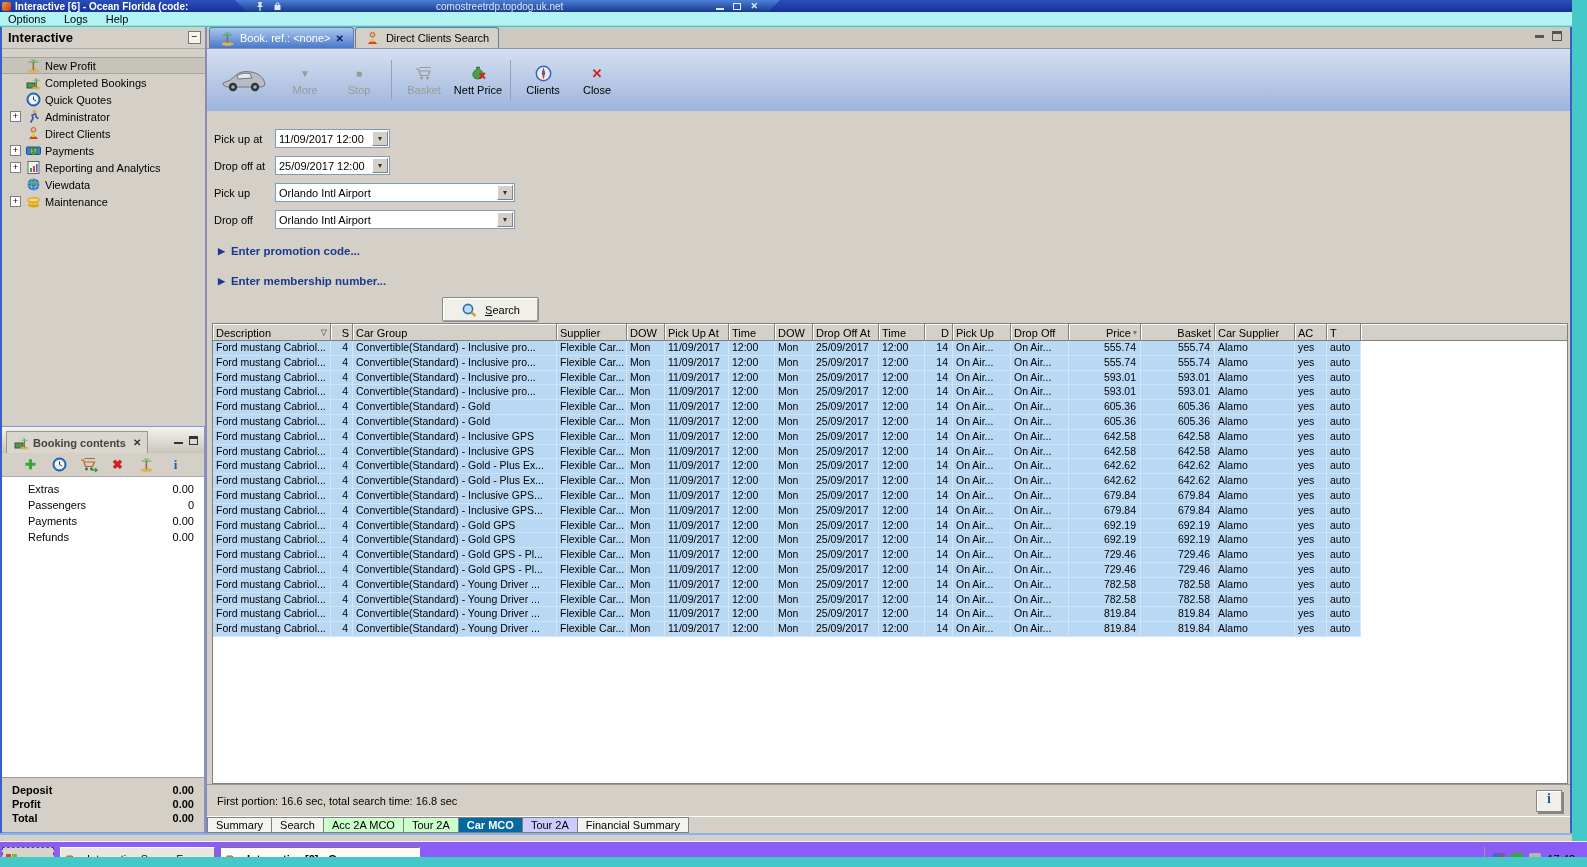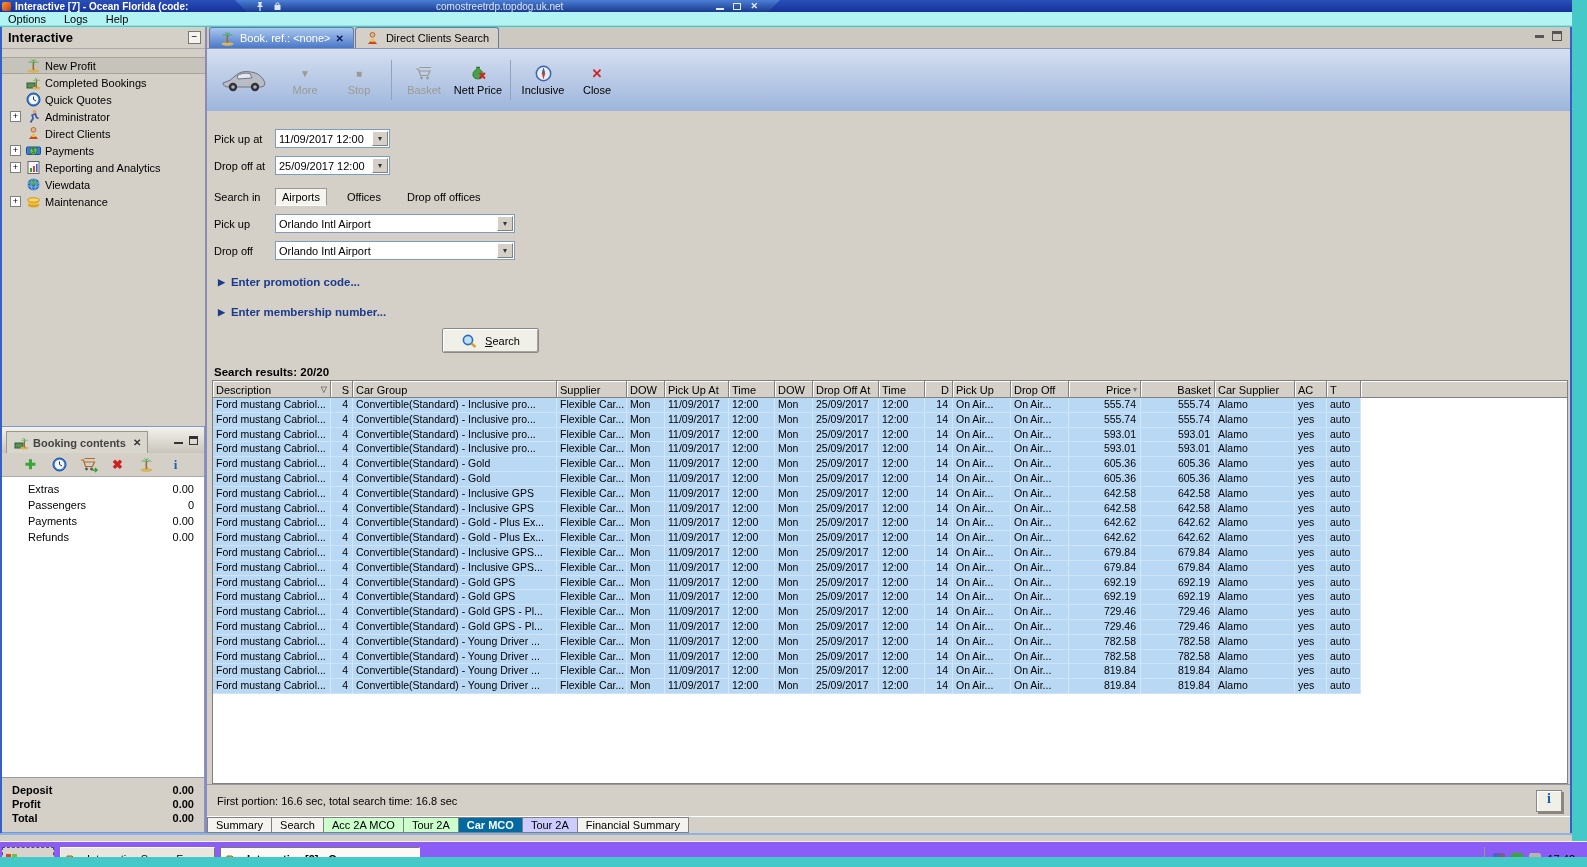--- a/index.html
+++ b/index.html
@@ -134,21 +134,21 @@
 
   svg{display:block;}
 </style>
 </head>
 <body>
 
 <div class="screen">
 
   <div class="titlebar">
     <span class="app-icon"></span>
-    <span class="titlebar-text">Interactive [7] - Ocean Florida (code:</span>
+    <span class="titlebar-text">Interactive [6] - Ocean Florida (code:</span>
   </div>
   <div class="rdpbar">
     <span class="rdp-pin">
         <svg width="10" height="11" viewBox="0 0 10 11">
           <path d="M3 1 H7 L6.2 4 L8 6 H2 L3.8 4 Z" fill="#dce6f4"></path>
           <path d="M5 6 V10" stroke="#dce6f4" stroke-width="1.2"></path>
         </svg>
       </span>
     <span class="rdp-lock">
         <svg width="9" height="10" viewBox="0 0 9 10">
@@ -453,21 +453,21 @@
             </div>
             <div class="hsep"></div>
             <div class="hbtn">
               <div class="hicon">
                 <svg width="17" height="17" viewBox="0 0 17 17">
                   <circle cx="8.5" cy="8.5" r="7.2" fill="#e8edf6" stroke="#3a66b0" stroke-width="1.5"></circle>
                   <path d="M8.5 2.5 L10.2 8.5 L8.5 14.5 L6.8 8.5 Z" fill="#d43a2a"></path>
                   <path d="M8.5 2.5 L10.2 8.5 H6.8 Z" fill="#3a66b0"></path>
                 </svg>
               </div>
-              <div class="hlabel">Inclusive</div>
+              <div class="hlabel">Clients</div>
             </div>
             <div class="hbtn">
               <div class="hicon" style="color: rgb(204, 34, 34); font-size: 13px; font-weight: bold;">✕</div>
               <div class="hlabel">Close</div>
             </div>
           </span>
       </div>
 
       <div class="form-area">
         <div class="frow">
@@ -475,28 +475,20 @@
           <span class="combo small">
             <span>11/09/2017 12:00</span>
             <span class="combo-btn">▾</span>
           </span>
         </div>
         <div class="frow">
           <span class="flabel">Drop off at</span>
           <span class="combo small">
             <span>25/09/2017 12:00</span>
             <span class="combo-btn">▾</span>
-          </span>
-        </div>
-        <div class="frow" style="margin-top:12px;">
-          <span class="flabel">Search in</span>
-          <span class="searchin-tabs">
-            <span class="si-tab sel">Airports</span>
-            <span class="si-tab">Offices</span>
-            <span class="si-tab">Drop off offices</span>
           </span>
         </div>
         <div class="frow">
           <span class="flabel">Pick up</span>
           <span class="combo wide">
             <span>Orlando Intl Airport</span>
             <span class="combo-btn">▾</span>
           </span>
         </div>
         <div class="frow">
@@ -521,21 +513,20 @@
             <span>
                 <svg width="17" height="16" viewBox="0 0 17 16">
                   <circle cx="7" cy="7" r="4.6" fill="#bfe0f8" stroke="#2a6db8" stroke-width="1.6"></circle>
                   <path d="M10.5 10.5 L14.5 14" stroke="#d4a42a" stroke-width="2.4"></path>
                 </svg>
               </span>
             <span><u>S</u><span>earch</span></span>
           </span>
         </div>
 
-        <div class="results-label">Search results: 20/20</div>
       </div>
 
       <div class="rtable">
         <div class="rhead" id="rhead">
             <div class="th" style="width: 118px;">
               <span>Description</span>
               <span class="funnel">▽</span>
             </div>
             <div class="th ra" style="width: 22px;">
               <span>S</span>

